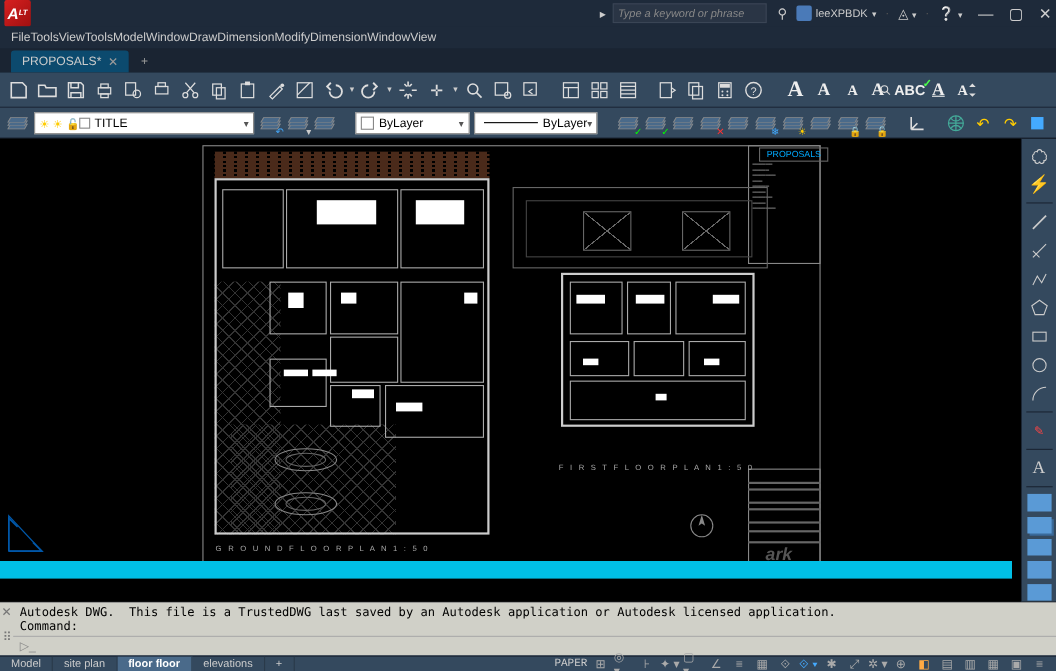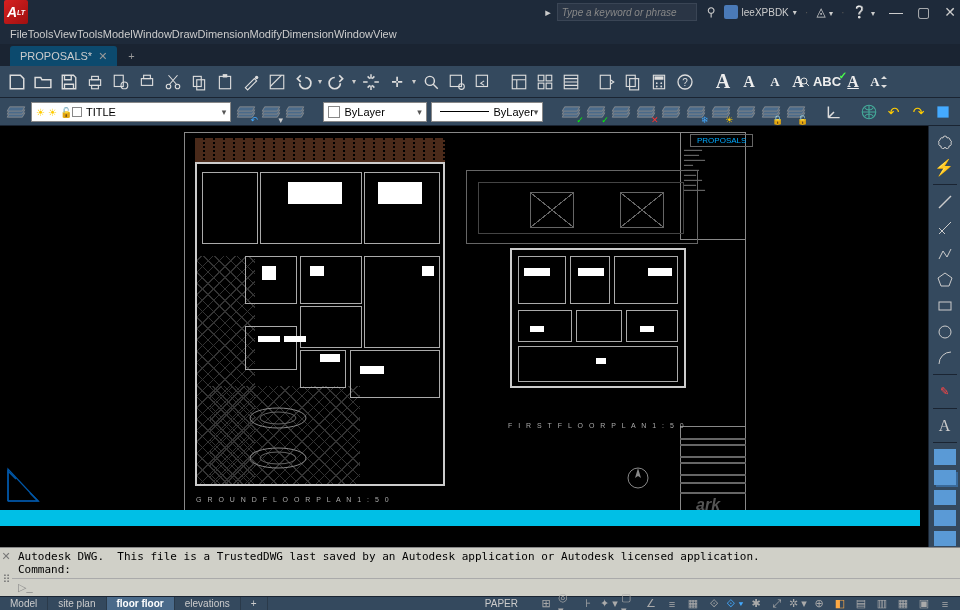--- a/index.html
+++ b/index.html
@@ -57,21 +57,21 @@
 .cmdtext { padding:2px 6px; font-family:"Consolas",monospace; font-size:11px; color:#000; white-space:pre; min-height:30px;}
 .cmdinput-row { display:flex; align-items:center; padding:2px 6px; gap:4px; border-top:1px solid #aaa;}
 .cmdinput { flex:1; height:16px; border:none; background:#d0d0c8; font-family:"Consolas",monospace; font-size:11px; font-style:italic; color:#666;}
 .close-x { width:12px; color:#777; cursor:pointer; font-size:11px; display:flex; align-items:center;}
 .statusbar { height:14px; background:#34495e; display:flex; align-items:center; color:#ccc; font-size:10px; border-top:1px solid #1a2432;gap:21px;}
 .layouttabs { display:flex; align-items:center; height:100%;}
 .ltab { padding:0 10px; height:100%; display:flex; align-items:center; cursor:pointer; border-right:1px solid #2a3a4a;}
 .ltab.active { background:#4a6a8a; color:#fff; font-weight:bold;}
 .sb-right { margin-left:auto; display:flex; align-items:center; gap:3px; padding-right:6px;}
 .sb-ico { width:18px; height:18px; display:flex; align-items:center; justify-content:center; color:#aaa; cursor:pointer; font-size:11px;}
-.sb-paper { color:#ccc; font-size:10px; margin-right:16px;}
+.sb-paper { color:#ccc; font-size:10px; margin-right:0;font-family:Liberation Mono, monospace;}
 .sheet-border { position:absolute; border:1px solid #888;}
 .proposals-label { position:absolute; color:#0af; font-size:8px; border:1px solid #666; padding:1px 6px;}
 .fp-label { position:absolute; color:#aaa; font-size:7px; letter-spacing:2px;}
 .viewport-strip { position:absolute; height:16px; background:#00bfe6;}
 .ucs { position:absolute; left:4px; bottom:42px; }
 .titleblock-lines { position:absolute; border:0.5px solid #666;}
 .tb-text { position:absolute; color:#888; font-size:5px;}
 .room { position:absolute; border:1px solid #aaa;}
 .furniture { position:absolute; background:#fff;}
 .brick { position:absolute; background:repeating-linear-gradient(0deg,#4a2a1a 0 2px, transparent 2px 4px), repeating-linear-gradient(90deg,#4a2a1a 0 8px, transparent 8px 10px);}

